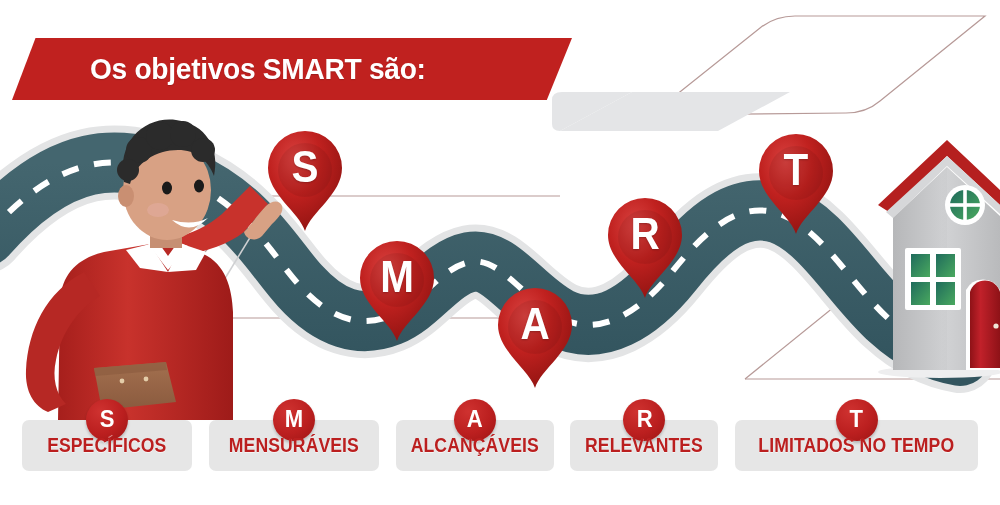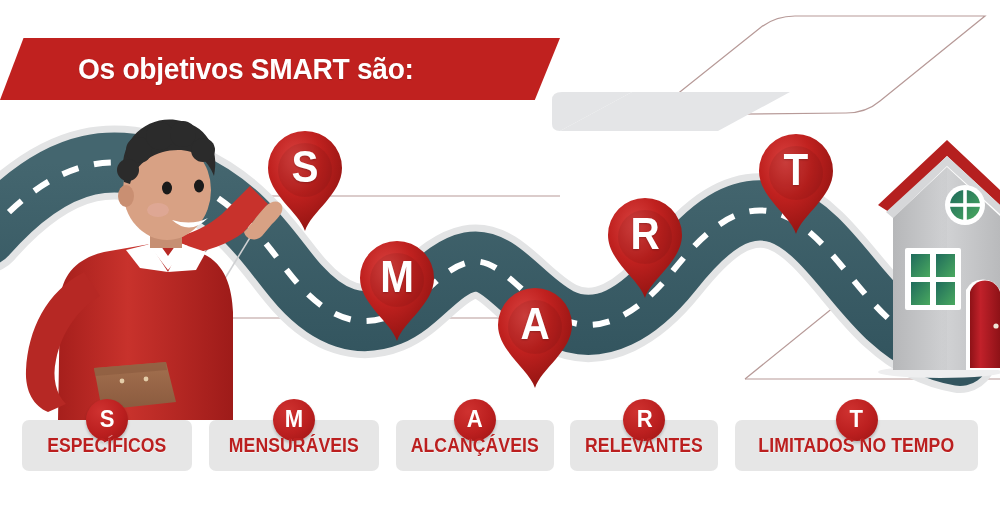--- a/index.html
+++ b/index.html
@@ -20,21 +20,21 @@
   }
   #scene {
     position: absolute;
     inset: 0;
     width: 1000px;
     height: 505px;
   }
   
   .banner {
     position: absolute;
-    left: 0px;
+    left: 12px;
     top: 38px;
     width: 560px;
     height: 62px;
     pointer-events: none;
   }
   .banner-shape {
     position: absolute;
     inset: 0;
     background: #c0211f;
     clip-path: polygon(4.2% 0%, 100% 0%, 95.5% 100%, 0% 100%);

